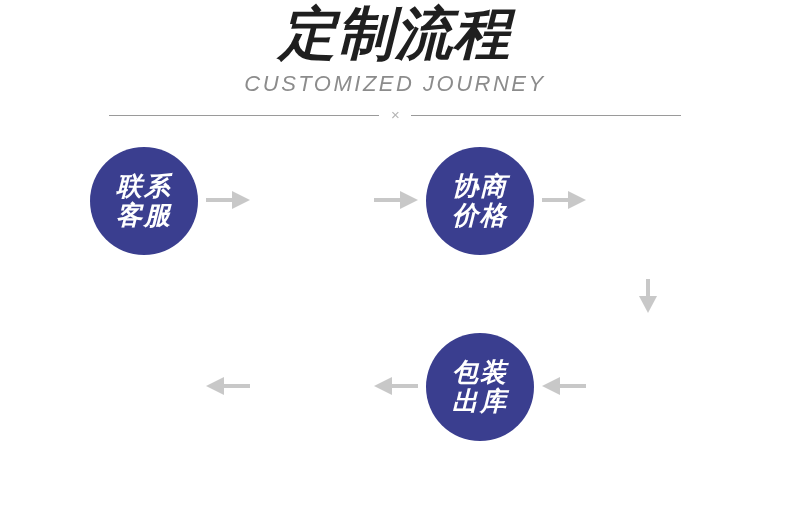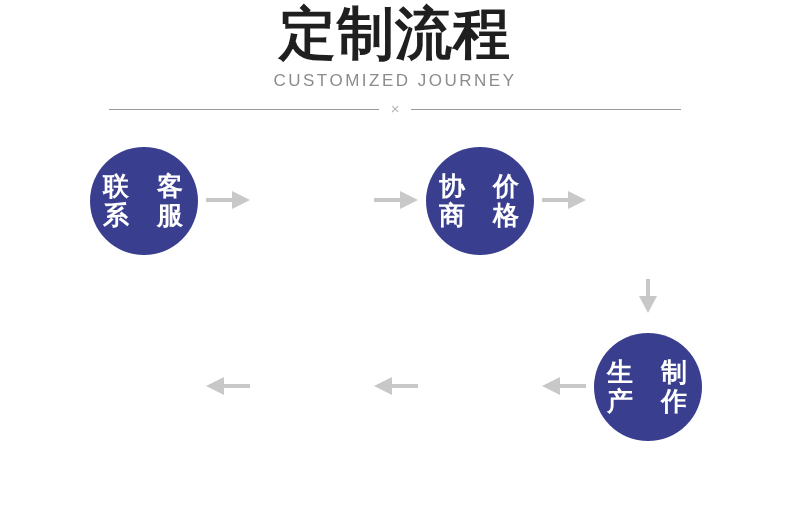--- a/index.html
+++ b/index.html
@@ -2,48 +2,49 @@
 <html style="--background: #ffffff; --circle-fill: #3a3e8f; --circle-text: #ffffff; --arrow: #c8c8c8; --title-text: #1f1f1f; --subtitle-text: #8c8c8c; --divider-line: #9a9a9a;"><head>
 <meta charset="utf-8">
 <style>
   html,body{margin:0;padding:0;background:#fff;}
   .page{
     position:relative;
     width:790px;height:509px;
     background:var(--background,#ffffff);
     font-family:"Liberation Sans","DejaVu Sans",sans-serif;
     overflow:hidden;
+    font-style:italic;
   }
   
   .hdr{position:absolute;top:0;left:0;width:790px;text-align:center;}
   .title{
     margin:0;padding-top:2px;
     font-size:57px;line-height:1.12;
     font-weight:900;letter-spacing:1px;
     color:var(--title-text,#1f1f1f);
   }
   .subtitle{
     margin-top:5px;
-    font-size:17px;letter-spacing:2.5px;
+    font-size:22px;letter-spacing:2.5px;
     color:var(--subtitle-text,#8c8c8c);
   }
   .divider{
     width:572px;margin:11px auto 0;
     display:flex;align-items:center;
   }
   .divider .seg{flex:1;height:1px;background:var(--divider-line,#9a9a9a);}
   .divider .x{
     margin:0 12px;font-size:15px;line-height:1;
     color:#b4b4b4;transform:translateY(-1px);
   }
   
   .step{
     position:absolute;width:108px;height:108px;border-radius:50%;
     background:var(--circle-fill,#3a3e8f);
-    display:flex;align-items:center;justify-content:center;
+    display:flex;flex-direction:column;align-items:center;justify-content:center;
     color:var(--circle-text,#ffffff);
     font-size:26px;font-weight:700;line-height:1.1;letter-spacing:2px;
     text-align:center;
   }
   .c1{left:90px}.c2{left:258px}.c3{left:426px}.c4{left:594px}
   .r1{top:147px}.r2{top:333px}
   .arrow{position:absolute;}
   .arrow svg{display:block;}
   .arrow path,.arrow rect,.arrow polygon{fill:var(--arrow,#c8c8c8);}
   .ar-r1{top:188px}.ar-r2{top:374px}
@@ -104,24 +105,24 @@
         <rect x="17" y="10" width="27" height="4"></rect>
         <polygon points="18,3 0,12 18,21"></polygon>
       </svg>
   </div>
   <div class="arrow ar-r2 ag2">
     <svg width="44" height="24" viewBox="0 0 44 24">
         <rect x="17" y="10" width="27" height="4"></rect>
         <polygon points="18,3 0,12 18,21"></polygon>
       </svg>
   </div>
+  <div class="step r2 c3">
+    <span>包装</span>
+    <span>出库</span>
+  </div>
   <div class="arrow ar-r2 ag3">
     <svg width="44" height="24" viewBox="0 0 44 24">
         <rect x="17" y="10" width="27" height="4"></rect>
         <polygon points="18,3 0,12 18,21"></polygon>
       </svg>
   </div>
-  <div class="step r2 c4">
-    <span>生产</span>
-    <span>制作</span>
-  </div>
 
 </div>
 
 </body></html>

